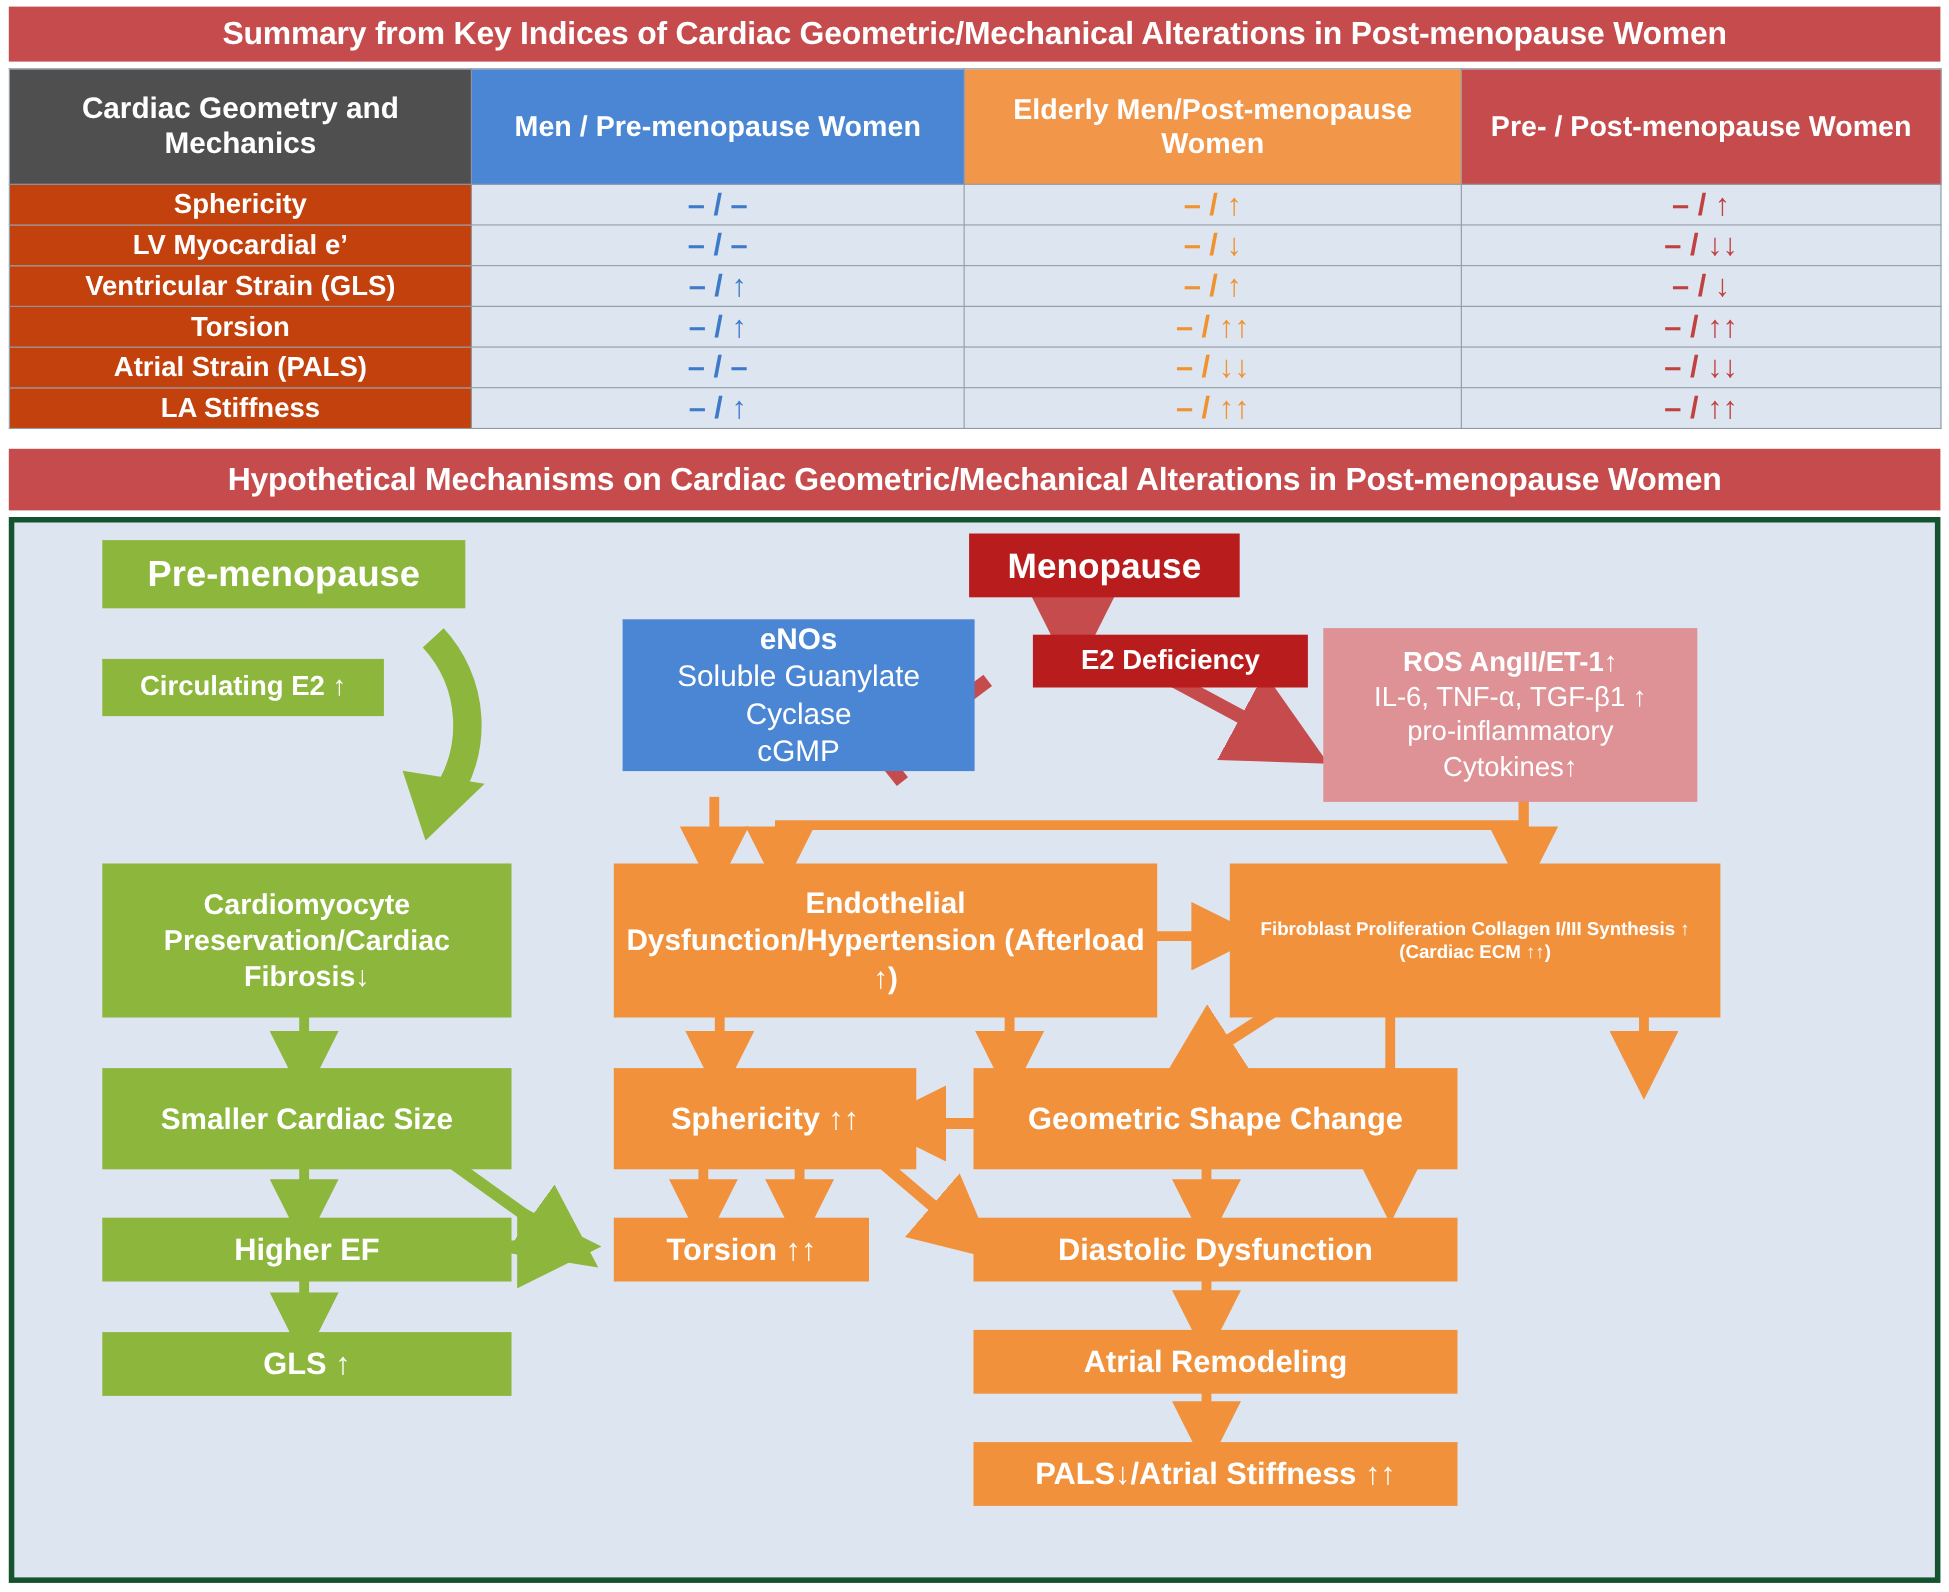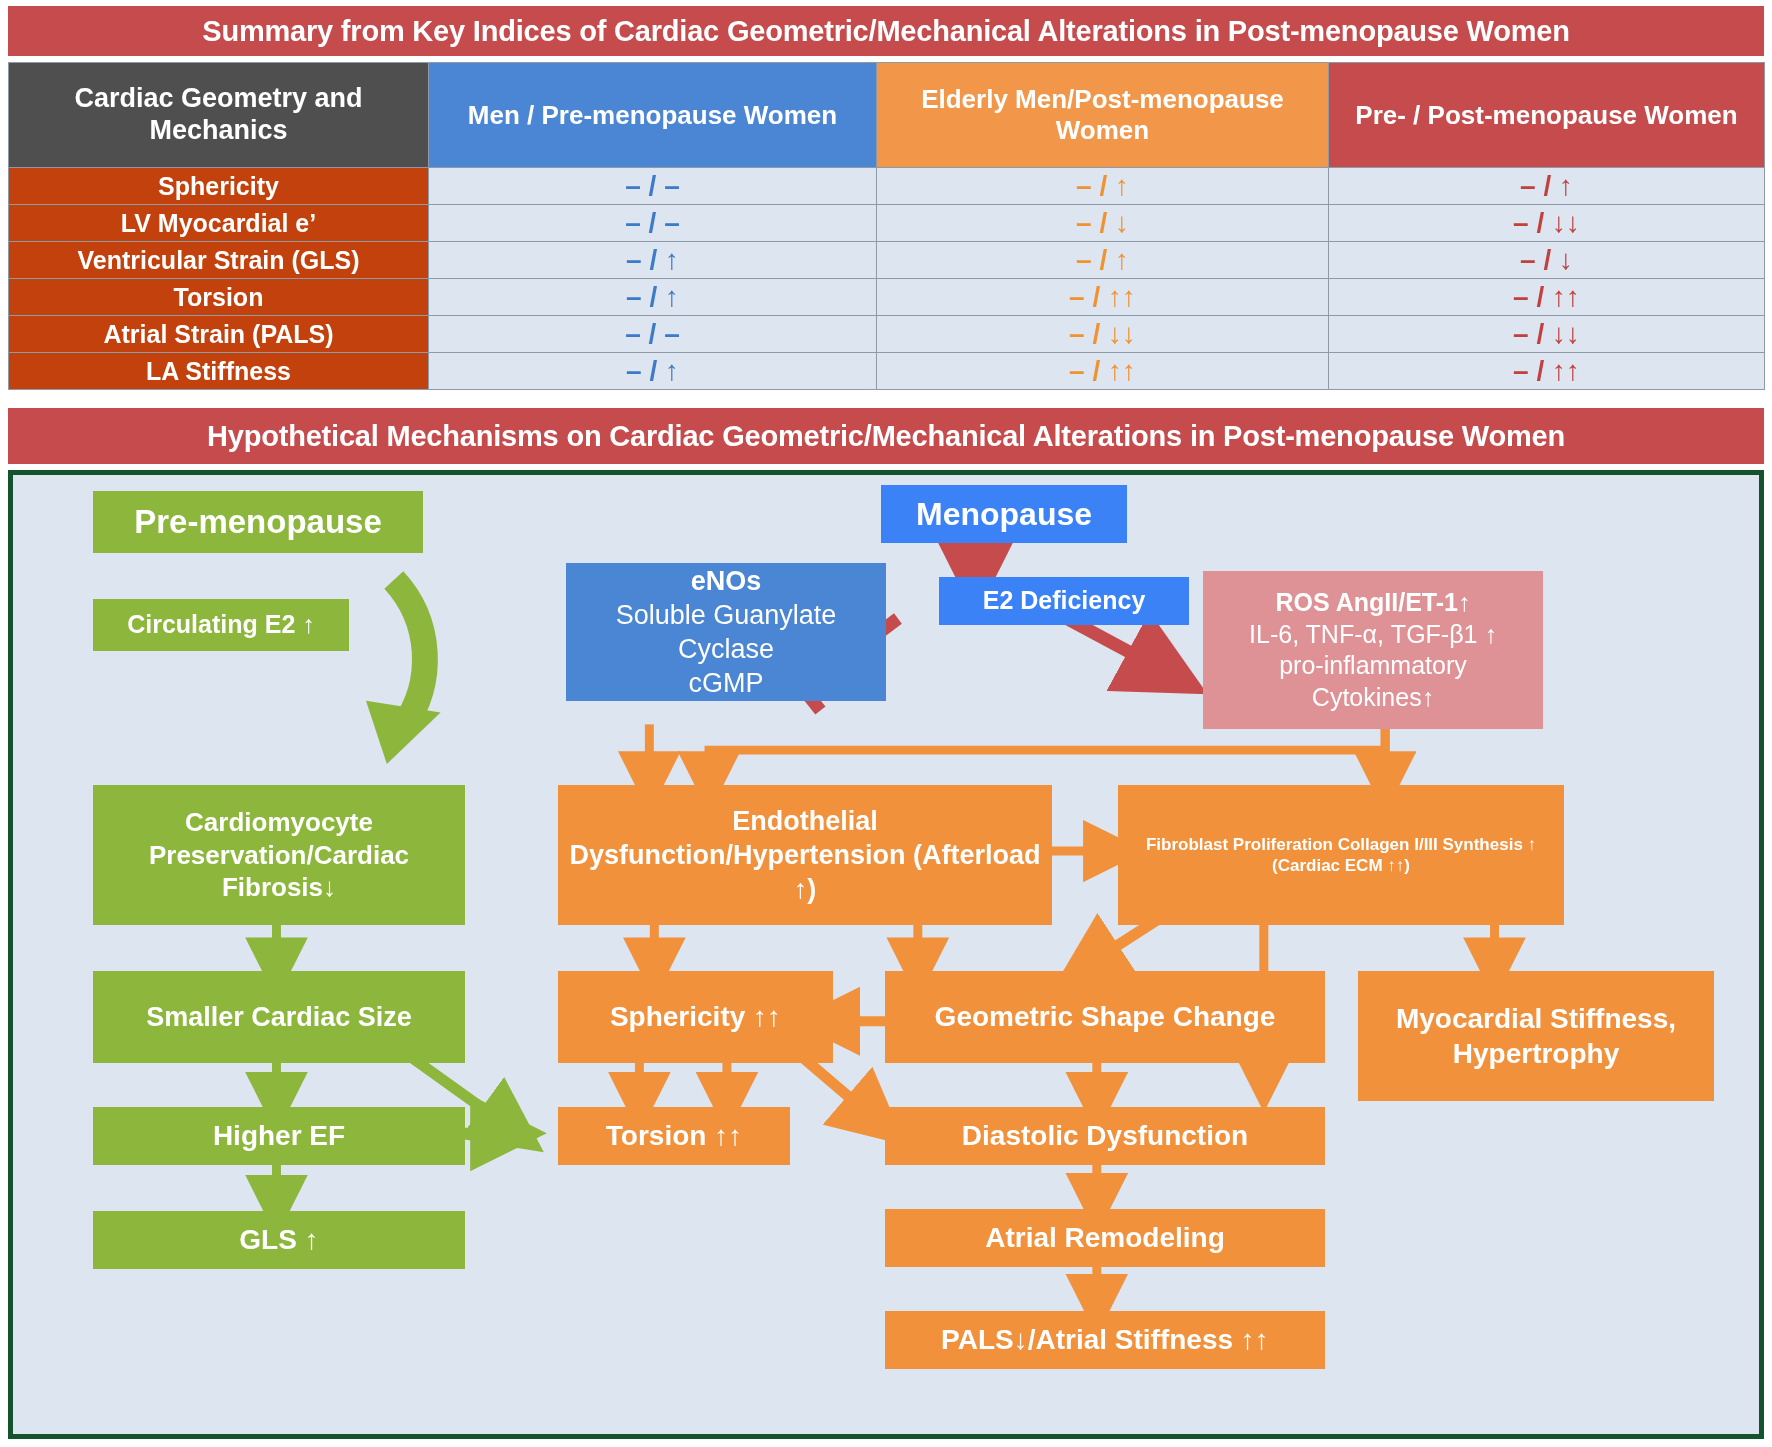--- a/index.html
+++ b/index.html
@@ -105,21 +105,21 @@
     text-align:center;
     color:#ffffff;
     font-weight:bold;
     line-height:1.26;
     box-sizing:border-box;
     padding:2px 6px;
   }
   .green{background:#8cb63c;}
   .orange{background:#f2913c;}
   .blue{background:#4a86d4;}
-  .red{background:#3b82f6;}
+  .red{background:#b91c1c;}
   .pink{background:#de9296;}
   .normal{font-weight:normal;}
 
   svg.links{
     position:absolute;
     left:0; top:0;
     width:100%;
     height:100%;
     pointer-events:none;
   }
@@ -308,23 +308,20 @@
     </div>
 
     <div class="node orange" style="left:545px;top:496px;width:275px;height:92px;font-size:28px;">
       <span>Sphericity ↑↑</span>
     </div>
 
     <div class="node orange" style="left:872px;top:496px;width:440px;height:92px;font-size:28px;">
       <span>Geometric Shape Change</span>
     </div>
 
-    <div class="node orange" style="left:1345px;top:496px;width:356px;height:130px;font-size:28px;">
-      <span>Myocardial Stiffness, Hypertrophy</span>
-    </div>
 
     <div class="node green" style="left:80px;top:632px;width:372px;height:58px;font-size:28px;">
       <span>Higher EF</span>
     </div>
 
     <div class="node orange" style="left:545px;top:632px;width:232px;height:58px;font-size:28px;">
       <span>Torsion ↑↑</span>
     </div>
 
     <div class="node orange" style="left:872px;top:632px;width:440px;height:58px;font-size:28px;">

